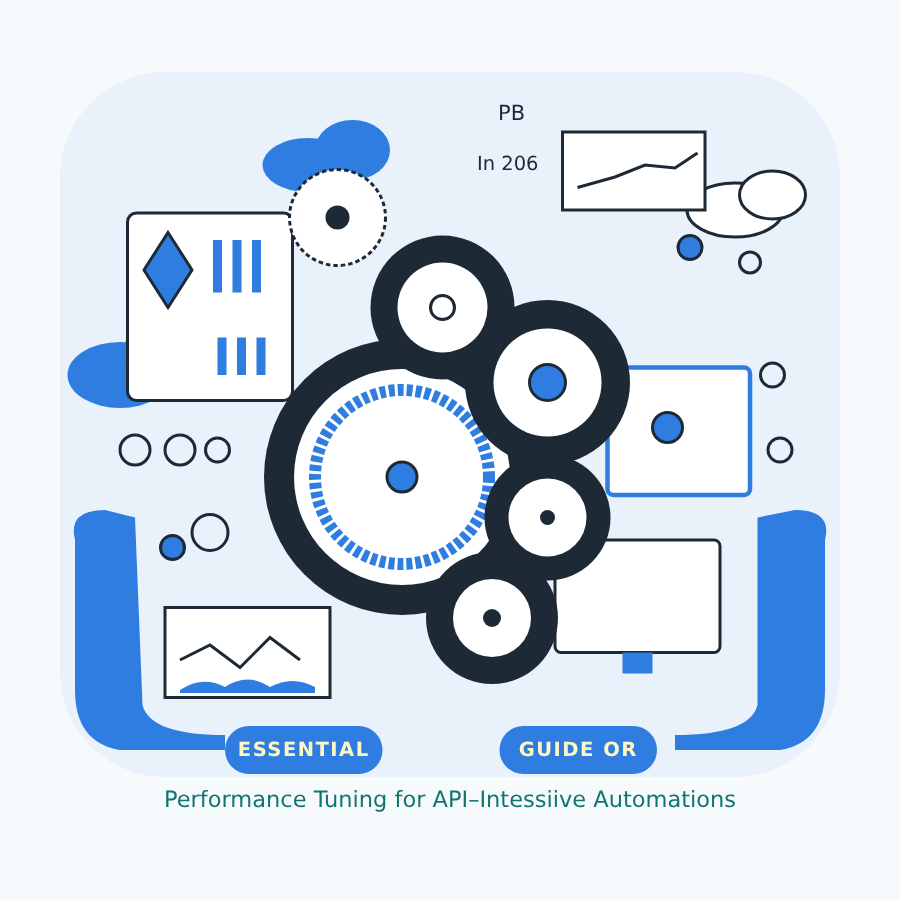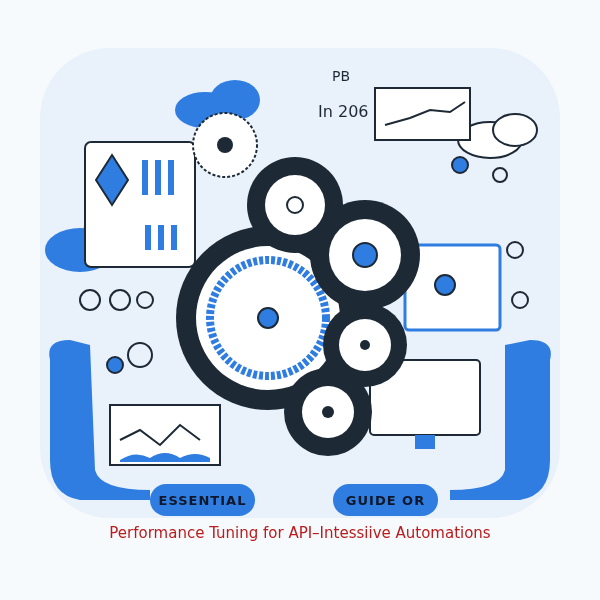--- a/index.html
+++ b/index.html
@@ -1,22 +1,22 @@
 <!DOCTYPE html>
 <html><head>
 <meta charset="utf-8">
 <style>
   html,body{margin:0;padding:0;}
   body{width:600px;height:600px;background:#f7fafd;position:relative;overflow:hidden;font-family:"DejaVu Sans",sans-serif;}
   .panel{position:absolute;left:40px;top:48px;width:520px;height:470px;border-radius:70px;background:#e9f1fb;}
   svg.art{position:absolute;left:0;top:0;}
-  .pill{position:absolute;height:32px;border-radius:16px;background:#2f7de1;color:#0f172a;font-weight:bold;font-size:13px;letter-spacing:1px;display:flex;align-items:center;justify-content:center;}
+  .pill{position:absolute;height:32px;border-radius:16px;background:#2f7de1;color:#fef9c3;font-weight:bold;font-size:13px;letter-spacing:1px;display:flex;align-items:center;justify-content:center;}
   .pill-left{left:150px;top:484px;width:105px;}
   .pill-right{left:333px;top:484px;width:105px;}
-  .caption{position:absolute;left:0;width:600px;top:524px;text-align:center;font-size:15px;color:#b91c1c;font-family:"DejaVu Sans",sans-serif;}
+  .caption{position:absolute;left:0;width:600px;top:524px;text-align:center;font-size:15px;color:#0f766e;font-family:"DejaVu Sans",sans-serif;}
   .small-text{position:absolute;font-size:14px;color:#1d2a36;}
 </style>
 </head>
 <body>
 
 <div class="panel"></div>
 
 <svg class="art" width="600" height="600" viewBox="0 0 600 600">
 
   <path d="M50 360 Q45 340 70 340 L90 345 L95 470 Q100 490 150 490 L150 500 L80 500 Q50 495 50 460 Z" fill="#2f7de1"></path>
@@ -104,17 +104,17 @@
     <circle cx="140" cy="355" r="12"></circle>
       <circle cx="115" cy="365" r="8" fill="#2f7de1"></circle>
     <circle cx="520" cy="300" r="8"></circle>
       <circle cx="515" cy="250" r="8"></circle>
     <circle cx="460" cy="165" r="8" fill="#2f7de1"></circle>
       <circle cx="500" cy="175" r="7"></circle>
   </g>
 </svg>
 
 <div class="small-text" style="left:332px;top:68px;">PB</div>
-<div class="small-text" style="left:318px;top:102px;font-size:16px;">In 206</div>
+<div class="small-text" style="left:318px;top:102px;font-size:13px;">In 206</div>
 
 <div class="pill pill-left">ESSENTIAL</div>
 <div class="pill pill-right">GUIDE OR</div>
 <div class="caption">Performance Tuning for API–Intessiive Automations</div>
 
 </body></html>

